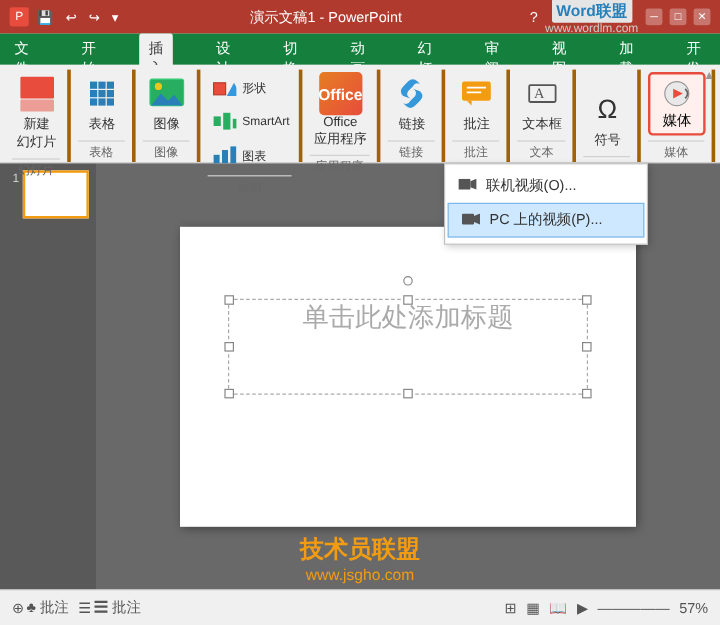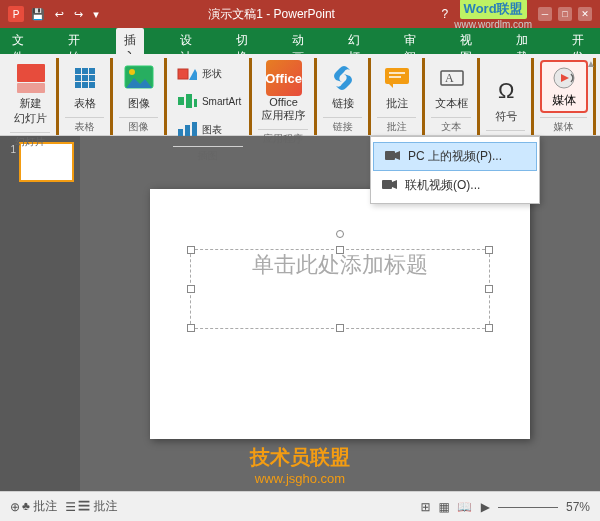--- a/index.html
+++ b/index.html
@@ -14,21 +14,21 @@
       justify-content: space-between;
       padding: 0 8px;
       color: white;
     }
     .title-bar-left { display: flex; align-items: center; gap: 4px; }
     .title-bar-center { font-size: 12px; color: white; }
     .title-bar-right { display: flex; align-items: center; gap: 6px; }
     .title-icon { width: 16px; height: 16px; background: #e74c3c; border-radius: 2px; display: flex; align-items: center; justify-content: center; font-size: 10px; color: white; }
     .title-btn { width: 14px; height: 14px; background: rgba(255,255,255,0.3); border-radius: 2px; display: flex; align-items: center; justify-content: center; font-size: 9px; color: white; cursor: pointer; }
     .qat-btn { padding: 0 3px; font-size: 11px; color: white; cursor: pointer; }
-    .word-lm-logo { font-size: 13px; font-weight: bold; color: #2980b9; background: #bef264; padding: 1px 4px; border-radius: 2px; }
+    .word-lm-logo { font-size: 13px; font-weight: bold; color: #2980b9; background: #e5e5e5; padding: 1px 4px; border-radius: 2px; }
     .url-text { font-size: 10px; color: #ccc; }
 
     
     .ribbon-tabs {
       height: 26px;
       background: #15803d;
       display: flex;
       align-items: flex-start;
       padding-left: 4px;
       gap: 28px;
@@ -458,37 +458,37 @@
       </div>
     </div>
     <div class="ribbon-group-label">媒体</div>
   </div>
 
   <div class="ribbon-collapse">▲</div>
 </div>
 
 <div class="dropdown-panel">
 
+  <div class="dropdown-item">
+    <div class="item-icon">
+      <svg width="16" height="12" viewBox="0 0 16 12">
+        <rect x="0" y="0" width="10" height="9" rx="1" fill="#555"></rect>
+        <polygon points="10,2 15,0 15,9 10,7" fill="#555"></polygon>
+      </svg>
+    </div>
+    <span>联机视频(O)...</span>
+  </div>
   <div class="dropdown-item highlighted">
     <div class="item-icon">
       <svg width="16" height="12" viewBox="0 0 16 12">
         <rect x="0" y="0" width="10" height="9" rx="1" fill="#555"></rect>
         <polygon points="10,2 15,0 15,9 10,7" fill="#555"></polygon>
       </svg>
     </div>
     <span>PC 上的视频(P)...</span>
-  </div>
-  <div class="dropdown-item">
-    <div class="item-icon">
-      <svg width="16" height="12" viewBox="0 0 16 12">
-        <rect x="0" y="0" width="10" height="9" rx="1" fill="#555"></rect>
-        <polygon points="10,2 15,0 15,9 10,7" fill="#555"></polygon>
-      </svg>
-    </div>
-    <span>联机视频(O)...</span>
   </div>
 </div>
 
 <div class="main-area">
 
   <div class="slide-panel">
     <div class="slide-thumb-container">
       <span class="slide-num">1</span>
       <div class="slide-thumb"></div>
     </div>

